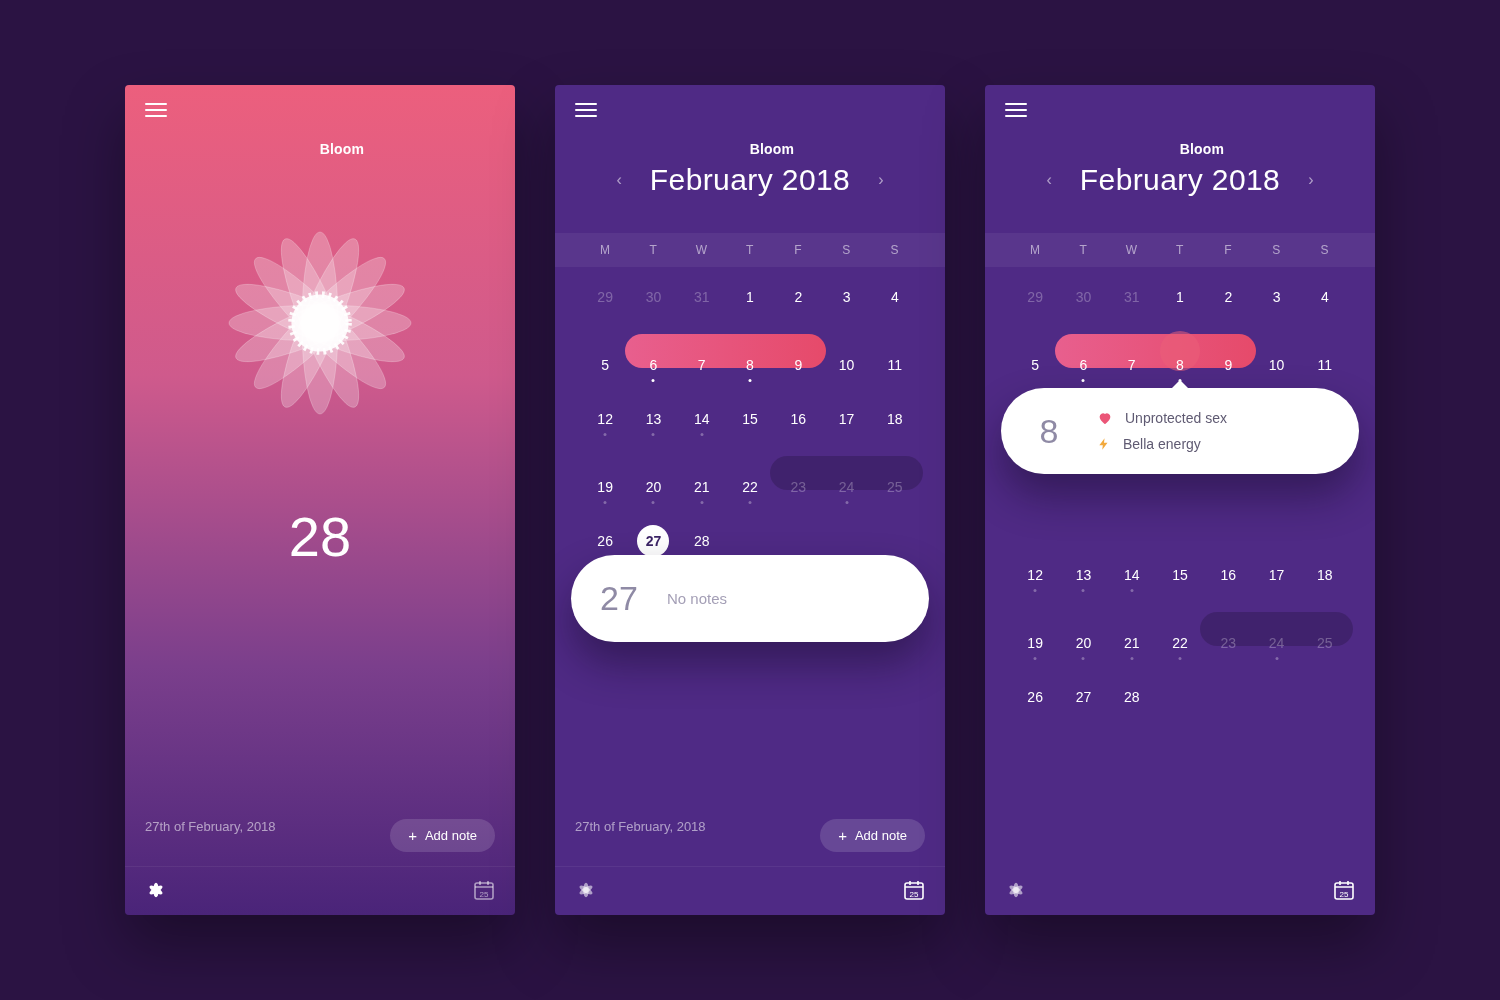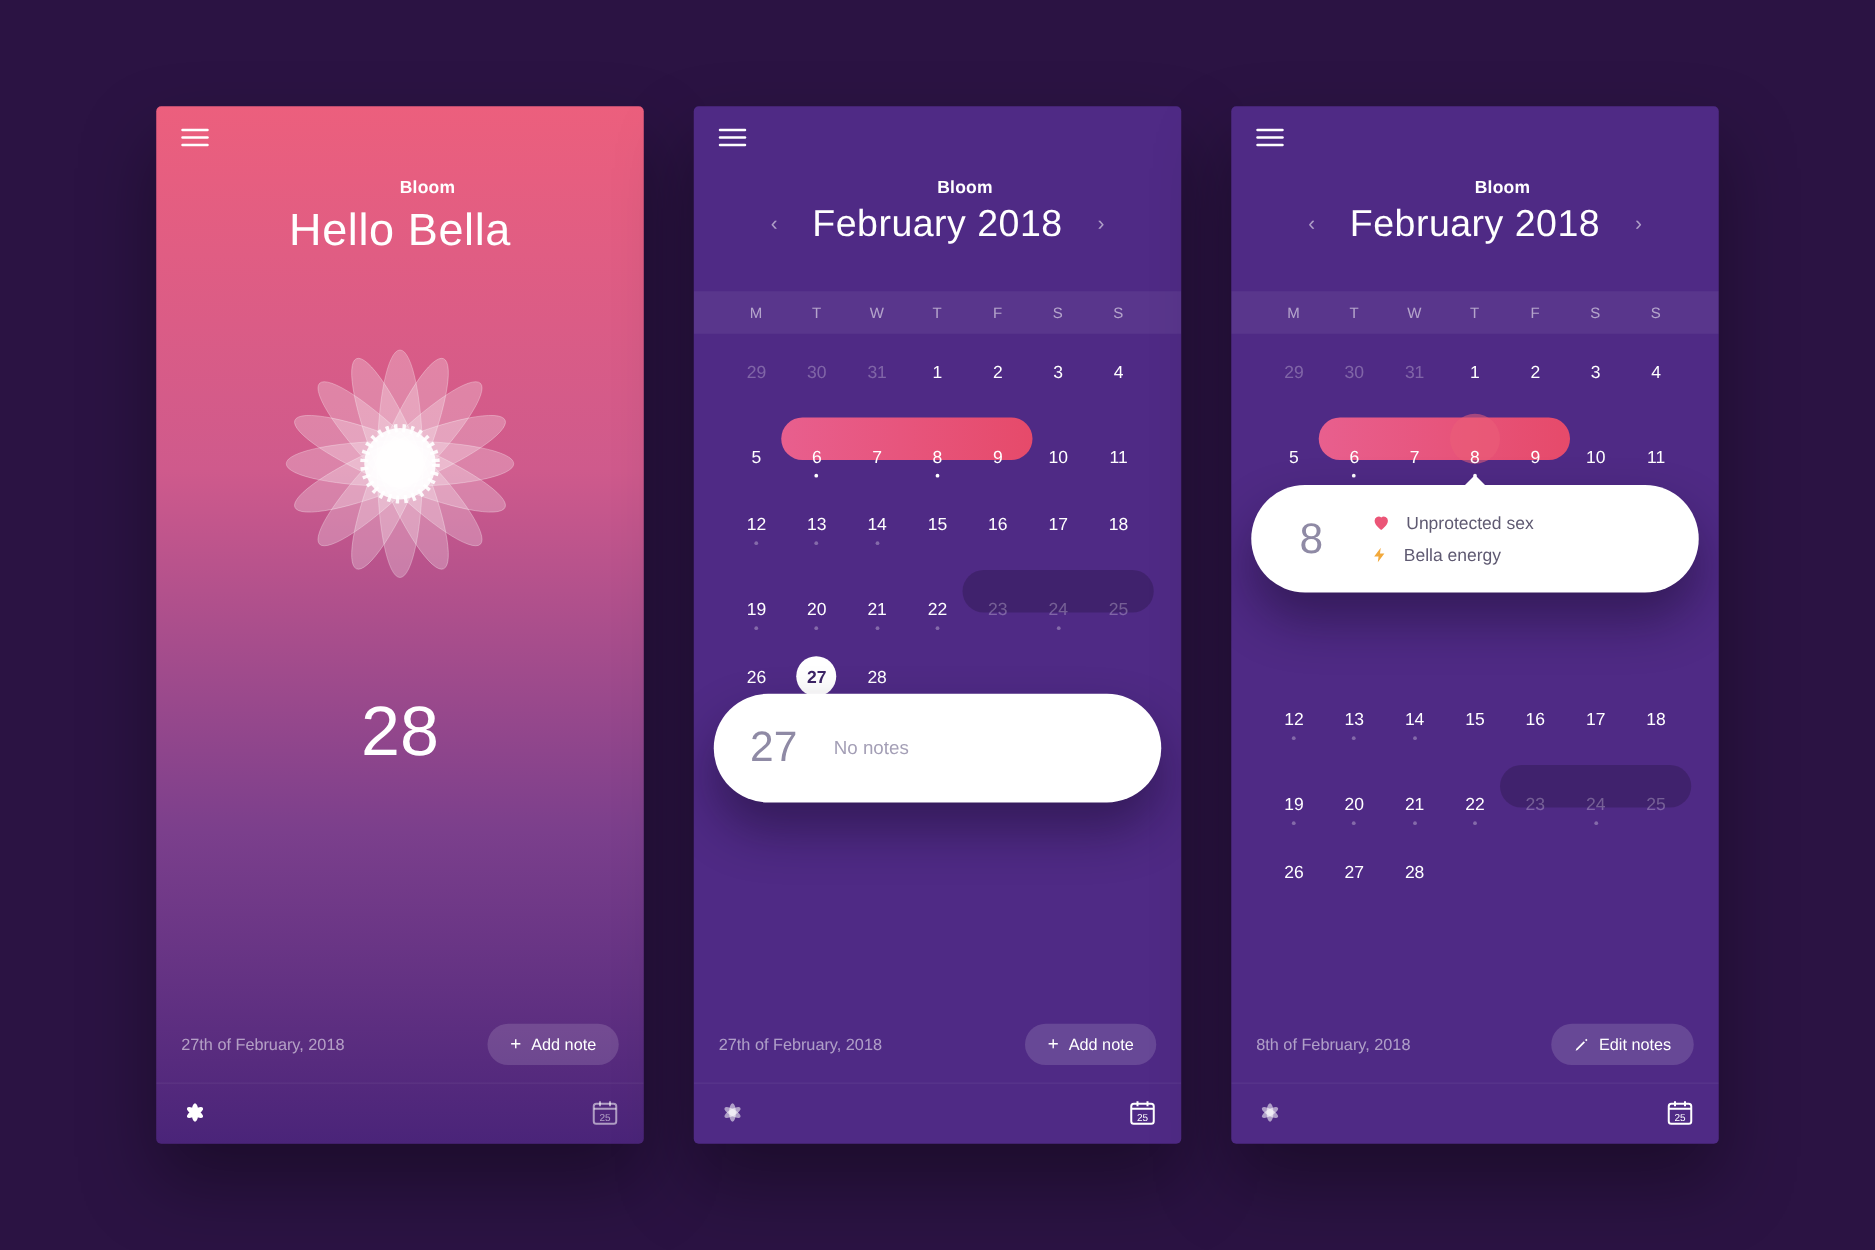--- a/index.html
+++ b/index.html
@@ -82,21 +82,21 @@
   
   .note-card{position:absolute;left:16px;right:16px;background:var(--card-bg);border-radius:44px;padding:24px 26px;display:flex;align-items:center;gap:26px;box-shadow:var(--shadow);z-index:5;}
   .note-card .day{font-size:34px;font-weight:300;color:var(--card-day);min-width:44px;text-align:center;}
   .note-card .txt{color:var(--card-text);font-size:15px;}
   .note-list{display:flex;flex-direction:column;gap:10px;color:#5f5a72;font-size:14px;}
   .note-list .row{display:flex;align-items:center;gap:12px;}
   .note-card .arrow{position:absolute;top:-8px;left:50%;transform:translateX(-50%);width:0;height:0;border-left:8px solid transparent;border-right:8px solid transparent;border-bottom:8px solid var(--card-bg);}
 
   
   .footer{position:absolute;left:0;right:0;bottom:0;}
-  .footer-top{display:flex;align-items:center;justify-content:space-between;padding:14px 20px;border-bottom:1px solid rgba(255,255,255,.06);}
+  .footer-top{display:flex;justify-content:space-between;padding:14px 20px;border-bottom:1px solid rgba(255,255,255,.06);}
   .date{font-size:13px;color:var(--text-dim);}
   .pill-btn{display:flex;align-items:center;gap:8px;padding:9px 18px;border-radius:22px;background:rgba(255,255,255,.14);font-size:13px;cursor:pointer;}
   .pill-btn .plus{font-size:15px;line-height:1;}
   .footer-bot{display:flex;align-items:center;justify-content:space-between;padding:10px 18px 12px;}
   .nav-ico{width:26px;height:26px;display:flex;align-items:center;justify-content:center;color:var(--text-dim);}
   .nav-ico.active{color:#fff;}
 
   
   .ico-heart{width:16px;height:16px;fill:var(--heart);}
   .ico-bolt{width:14px;height:16px;fill:var(--bolt);}
@@ -109,21 +109,20 @@
 
 <div class="screen home">
   <div class="topbar">
     <div class="hamburger">
         <span></span>
         <span></span>
         <span></span>
       </div>
   </div>
   <div class="appname">Bloom</div>
-  <div class="greeting">Hello Bella</div>
 
   <div class="flower-wrap">
     <svg class="flower" viewBox="0 0 200 200">
       <g transform="translate(100 100)">
         <g fill="rgba(255,255,255,.25)" stroke="rgba(255,255,255,.35)" stroke-width=".5">
           <ellipse rx="14" ry="70" transform="rotate(0)"></ellipse>
           <ellipse rx="14" ry="70" transform="rotate(22.5)"></ellipse>
           <ellipse rx="14" ry="70" transform="rotate(45)"></ellipse>
           <ellipse rx="14" ry="70" transform="rotate(67.5)"></ellipse>
           <ellipse rx="14" ry="70" transform="rotate(90)"></ellipse>
@@ -511,29 +510,20 @@
     <div class="cell">
         <span class="num">28</span>
       </div>
     <div class="cell"></div>
       <div class="cell"></div>
       <div class="cell"></div>
       <div class="cell"></div>
   </div>
 
   <div class="footer">
-    <div class="footer-top">
-      <div class="date">8th of February, 2018</div>
-      <div class="pill-btn">
-        <svg class="ico-pencil" viewBox="0 0 24 24">
-            <path d="m3 21 3-1 12-12-2-2L4 18l-1 3zM18 4l2 2 2-2-2-2-2 2z"></path>
-          </svg>
-        <span>Edit notes</span>
-      </div>
-    </div>
     <div class="footer-bot">
       <div class="nav-ico">
         <svg class="ico-flower" viewBox="0 0 24 24">
             <g transform="translate(12 12)">
               <ellipse rx="3" ry="8"></ellipse>
               <ellipse rx="3" ry="8" transform="rotate(60)"></ellipse>
               <ellipse rx="3" ry="8" transform="rotate(120)"></ellipse>
             </g>
           </svg>
       </div>

